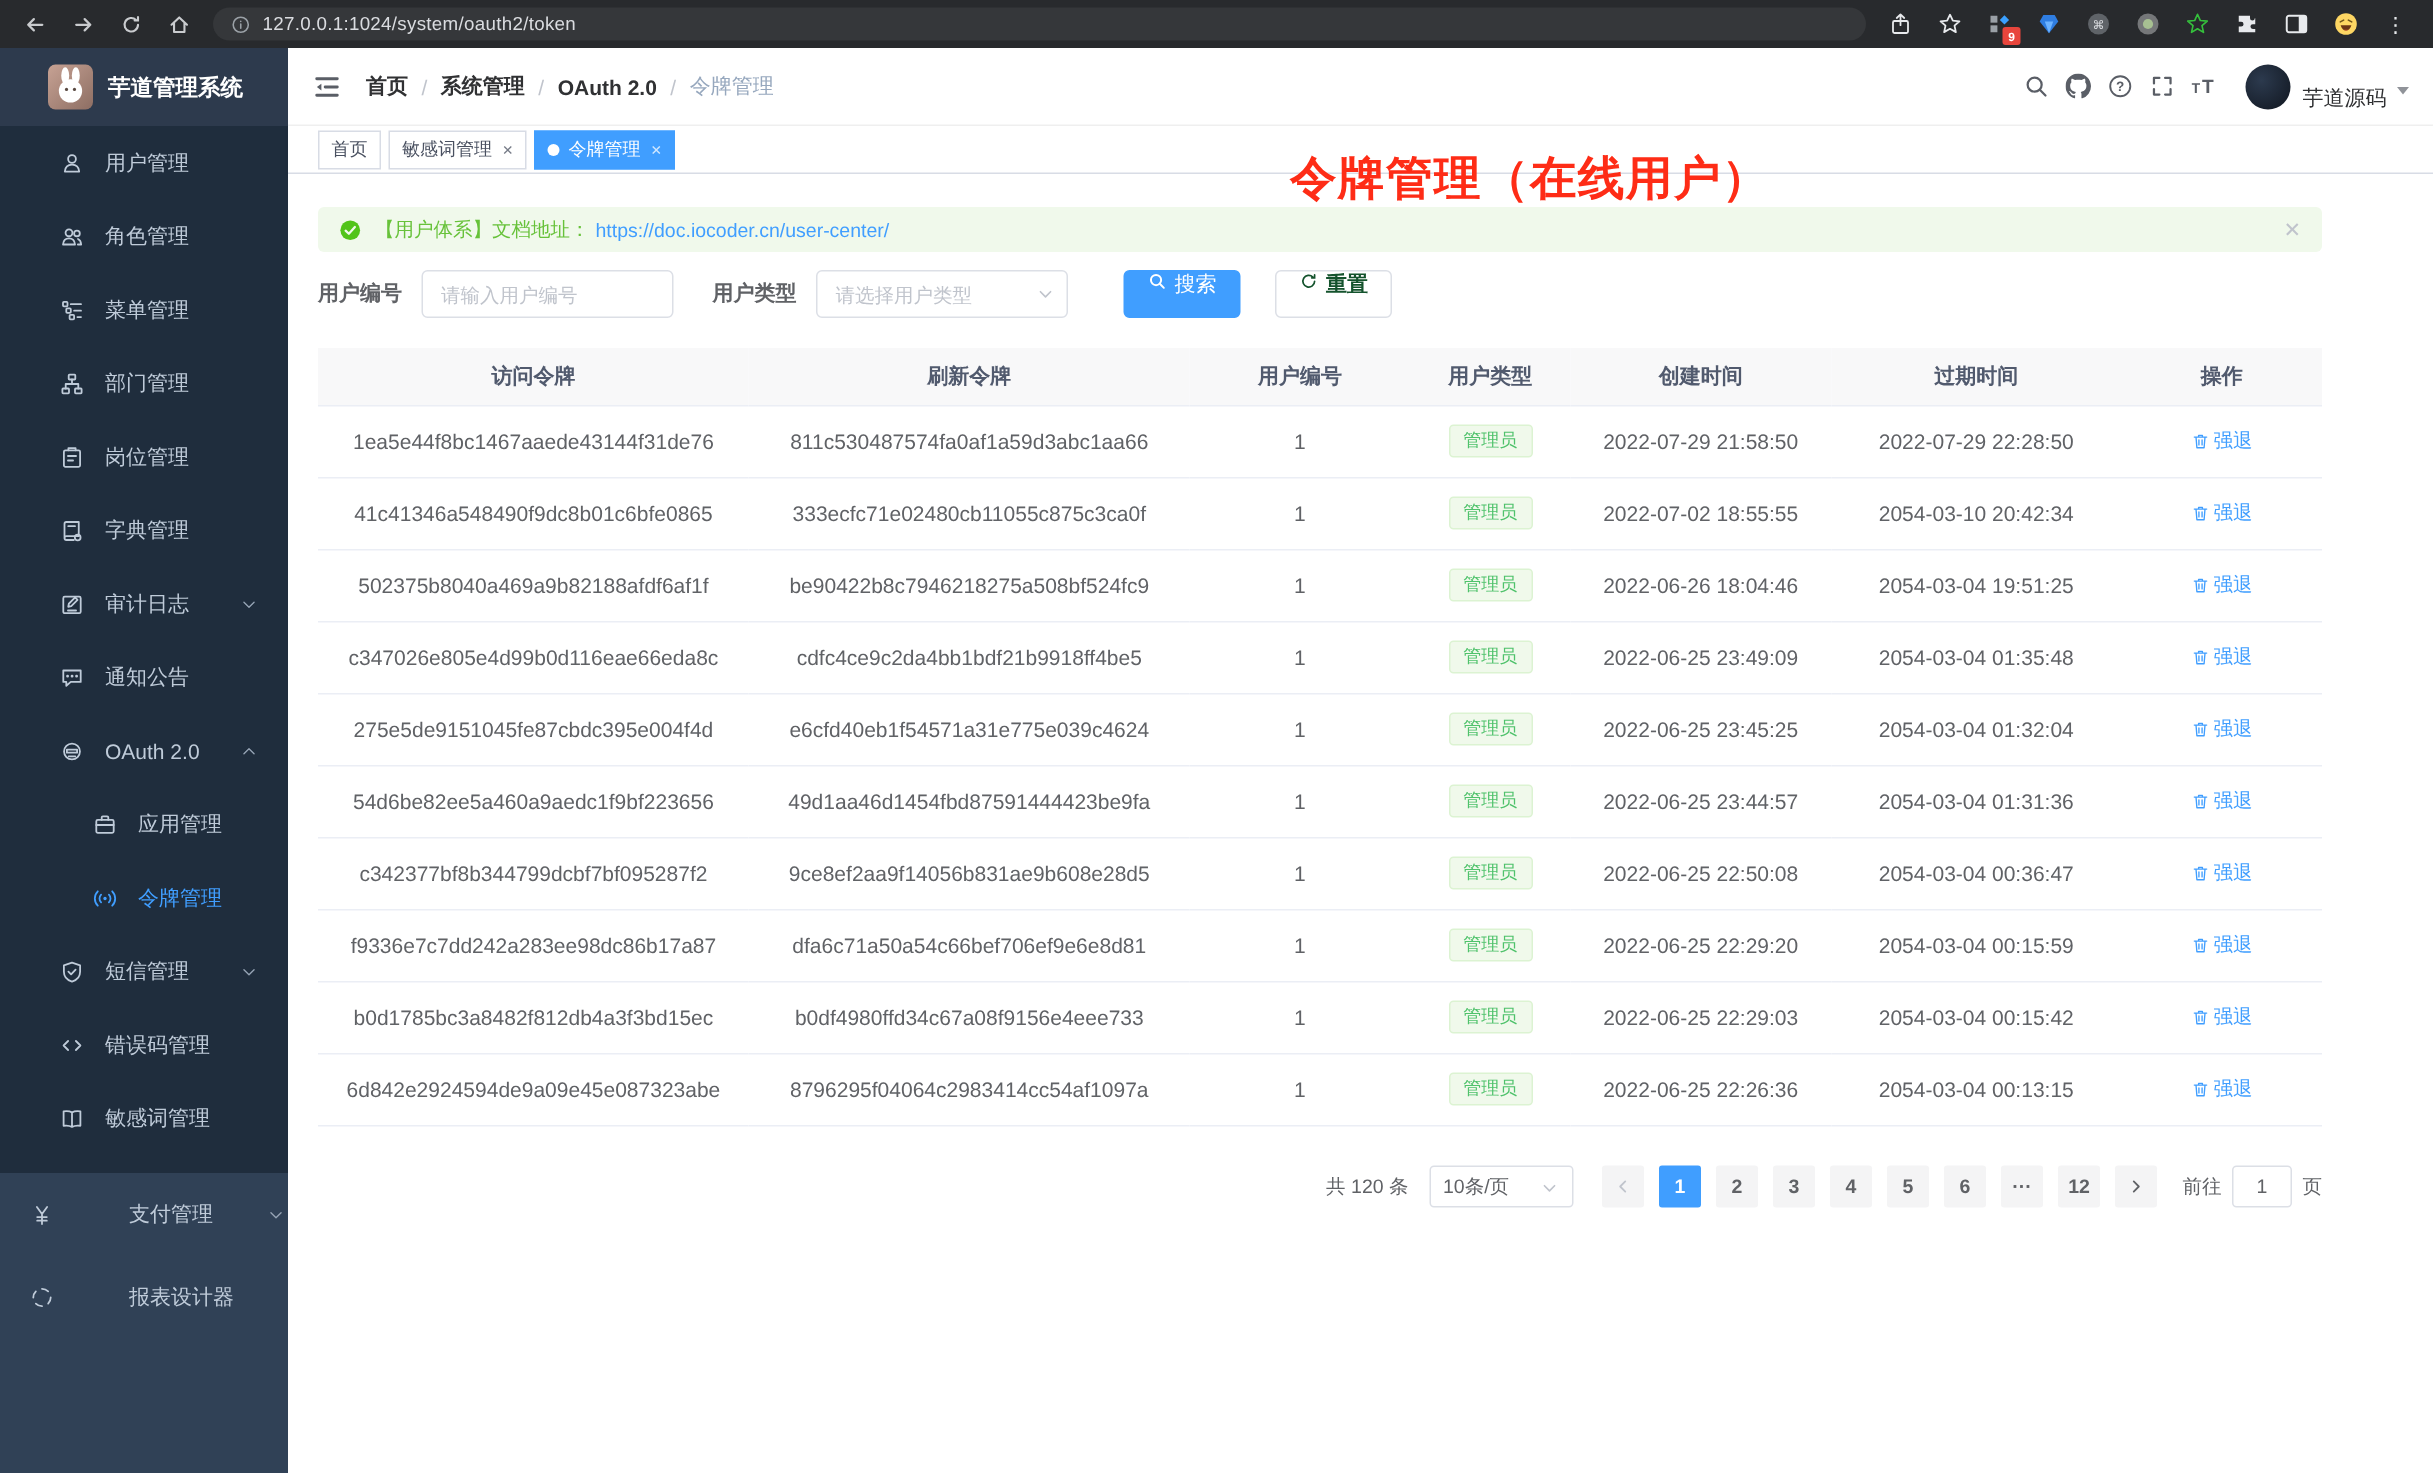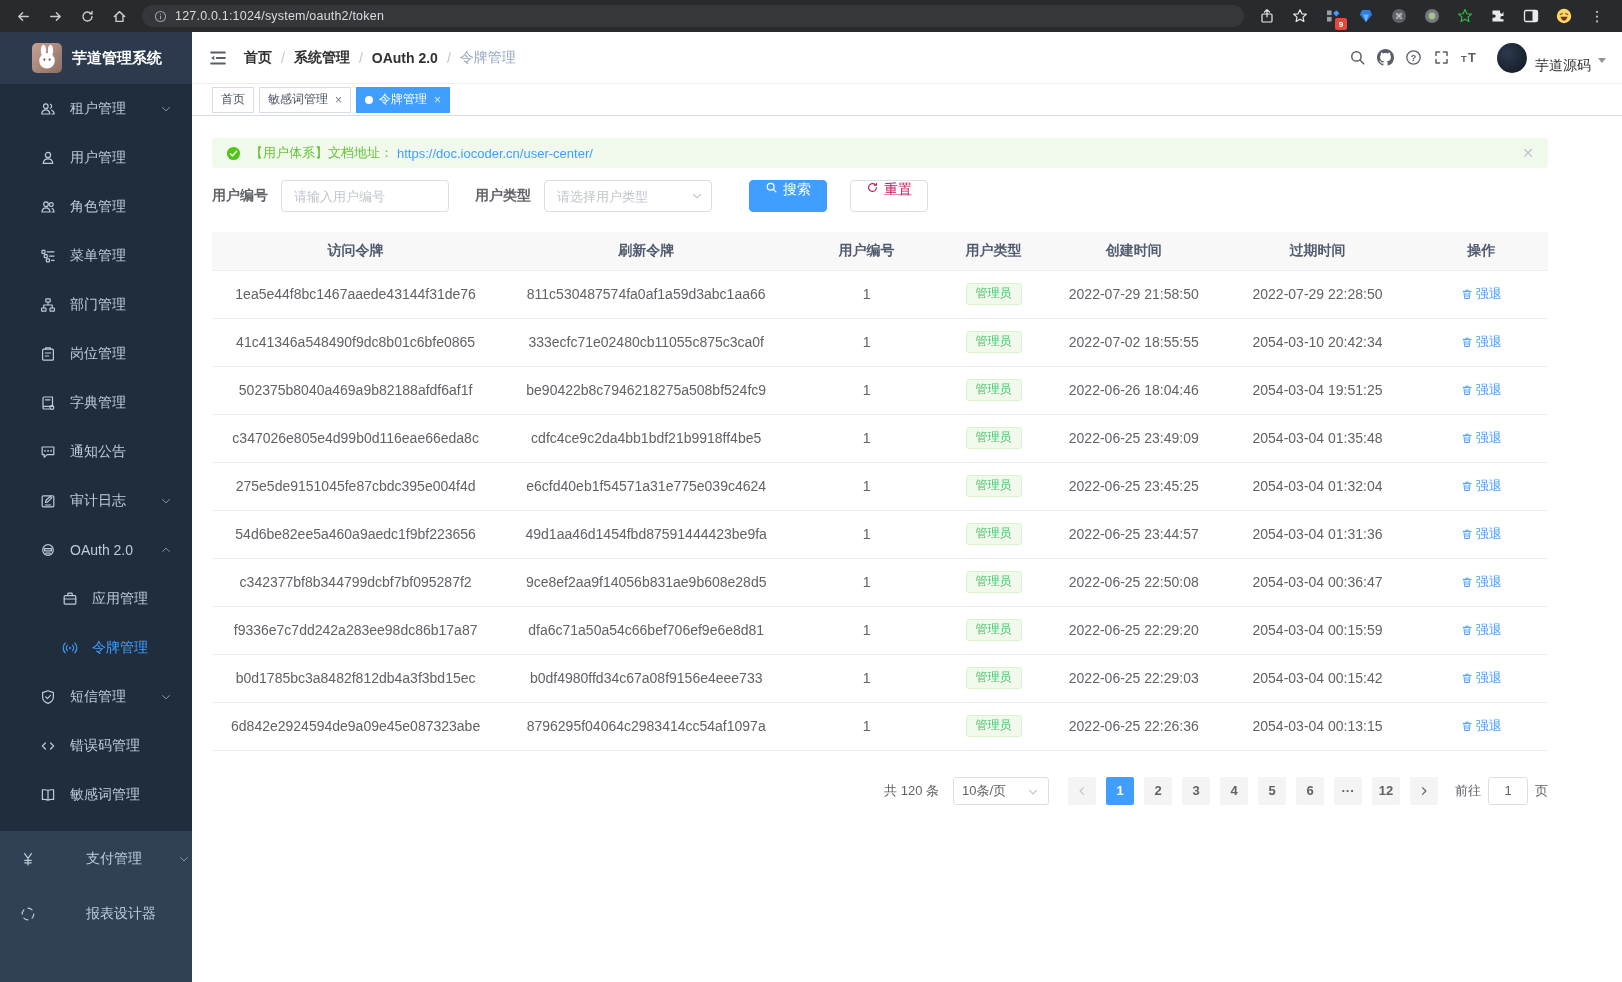--- a/index.html
+++ b/index.html
@@ -78,21 +78,21 @@
   .f-input { width:168px; height:32px; border:1px solid #dcdfe6; border-radius:4px; padding:0 12px; font-size:13px; color:#606266; font-family:"Liberation Sans",sans-serif; outline:none; }
   .f-input::placeholder { color:#c0c4cc; }
   .f-select { position:relative; width:168px; margin-right:26px; }
   .f-select .f-input { width:100%; padding-right:39px; }
   .sel-arrow { position:absolute; right:9px; top:10px; width:12px; height:12px; color:#c0c4cc; pointer-events:none; }
   .sel-arrow svg { width:12px; height:12px; }
   .gap1 { width:26px; flex:none; }
   .btn { height:32px; border-radius:4px; font-size:14px; display:inline-flex; align-items:flex-start; gap:5px; padding:0 15px; cursor:pointer; border:1px solid transparent; font-family:"Liberation Sans",sans-serif;margin-left:11px; }
   .btn svg { width:13px; height:13px; }
   .btn-primary { background:#409eff; color:#fff; border-color:#409eff; margin-right:12px; }
-  .btn-plain { background:#fff; color:#be185d; border-color:#dcdfe6; }
+  .btn-plain { background:#fff; color:#14532d; border-color:#dcdfe6;font-weight:bold; }
 
   table.grid { width:100%; border-collapse:collapse; table-layout:fixed; }
   .grid th { background:#f8f8f9; height:38px; font-size:14px; color:#515a6e; font-weight:bold; border-bottom:1px solid #ebeef5; text-align:center; }
   .grid td { height:48px; font-size:14px; color:#606266; border-bottom:1px solid #ebeef5; text-align:center; white-space:nowrap; overflow:hidden; }
   .badge { display:inline-block; background:#f0f9eb; border:1px solid #dcf3d2; color:#4fc26b; font-size:12px; padding:3px 9px; border-radius:3px; line-height:1.1; }
   .op-link { color:#409eff; font-size:13px; display:inline-flex; align-items:center; gap:3px; cursor:pointer; text-decoration:none; }
   .op-link svg { width:12px; height:12px; }
 
   .pager { display:flex; align-items:center; justify-content:flex-end; margin-top:26px; }
   .pg-total { font-size:13px; color:#606266; margin-right:14px; }
@@ -219,39 +219,20 @@
             <circle cx="10" cy="9.4" r=".6" fill="#5a4a42"></circle>
           </svg>
       </div>
       <span class="logo-title">芋道管理系统</span>
     </div>
     <nav class="menu-sub" id="menu-sub">
         <div class="side-item">
           <span class="s-icon">
             <svg viewBox="0 0 16 16">
               <g fill="none" stroke="currentColor" stroke-width="1.2" stroke-linecap="round" stroke-linejoin="round">
-                <circle cx="5.8" cy="5.2" r="2.3"></circle>
-                <path d="M1.8 13c.2-2.6 1.9-4.1 4-4.1s3.8 1.5 4 4.1z"></path>
-                <path d="M10.4 3.2a2.3 2.3 0 0 1 0 4.1M11.6 9.2c1.5.5 2.5 1.9 2.6 3.8h-2.4"></path>
-              </g>
-            </svg>
-          </span>
-          <span>租户管理</span>
-          <span class="s-arrow">
-            <svg viewBox="0 0 16 16">
-              <g fill="none" stroke="currentColor" stroke-width="1.2" stroke-linecap="round" stroke-linejoin="round">
-                <path d="M3.5 6 8 10.5 12.5 6"></path>
-              </g>
-            </svg>
-          </span>
-        </div>
-        <div class="side-item">
-          <span class="s-icon">
-            <svg viewBox="0 0 16 16">
-              <g fill="none" stroke="currentColor" stroke-width="1.2" stroke-linecap="round" stroke-linejoin="round">
                 <circle cx="8" cy="5" r="2.6"></circle>
                 <path d="M3.2 13.4c.3-3 2.2-4.6 4.8-4.6s4.5 1.6 4.8 4.6z"></path>
               </g>
             </svg>
           </span>
           <span>用户管理</span>
         </div>
         <div class="side-item">
           <span class="s-icon">
             <svg viewBox="0 0 16 16">
@@ -313,44 +294,44 @@
                 <circle cx="11.8" cy="12.4" r="1.9"></circle>
               </g>
             </svg>
           </span>
           <span>字典管理</span>
         </div>
         <div class="side-item">
           <span class="s-icon">
             <svg viewBox="0 0 16 16">
               <g fill="none" stroke="currentColor" stroke-width="1.2" stroke-linecap="round" stroke-linejoin="round">
+                <rect x="2.2" y="2.8" width="11.6" height="11" rx="1"></rect>
+                <path d="M5.5 9.5l2-.4 4.2-4.2-1.6-1.6-4.2 4.2zM5.3 12h5.4"></path>
+              </g>
+            </svg>
+          </span>
+          <span>审计日志</span>
+          <span class="s-arrow">
+            <svg viewBox="0 0 16 16">
+              <g fill="none" stroke="currentColor" stroke-width="1.2" stroke-linecap="round" stroke-linejoin="round">
+                <path d="M3.5 6 8 10.5 12.5 6"></path>
+              </g>
+            </svg>
+          </span>
+        </div>
+        <div class="side-item">
+          <span class="s-icon">
+            <svg viewBox="0 0 16 16">
+              <g fill="none" stroke="currentColor" stroke-width="1.2" stroke-linecap="round" stroke-linejoin="round">
                 <path d="M2.2 3h11.6v7.6H7.2l-3 2.6v-2.6H2.2z"></path>
                 <path d="M5 6.8h.1M8 6.8h.1M11 6.8h.1" stroke-width="1.8"></path>
               </g>
             </svg>
           </span>
           <span>通知公告</span>
-        </div>
-        <div class="side-item">
-          <span class="s-icon">
-            <svg viewBox="0 0 16 16">
-              <g fill="none" stroke="currentColor" stroke-width="1.2" stroke-linecap="round" stroke-linejoin="round">
-                <rect x="2.2" y="2.8" width="11.6" height="11" rx="1"></rect>
-                <path d="M5.5 9.5l2-.4 4.2-4.2-1.6-1.6-4.2 4.2zM5.3 12h5.4"></path>
-              </g>
-            </svg>
-          </span>
-          <span>审计日志</span>
-          <span class="s-arrow">
-            <svg viewBox="0 0 16 16">
-              <g fill="none" stroke="currentColor" stroke-width="1.2" stroke-linecap="round" stroke-linejoin="round">
-                <path d="M3.5 6 8 10.5 12.5 6"></path>
-              </g>
-            </svg>
-          </span>
         </div>
         <div class="side-item">
           <span class="s-icon">
             <svg viewBox="0 0 16 16">
               <g fill="none" stroke="currentColor" stroke-width="1.2" stroke-linecap="round" stroke-linejoin="round">
                 <circle cx="8" cy="8" r="5.3"></circle>
                 <path d="M4.6 6.7h6.8v2.1H4.6z"></path>
                 <path d="M5.8 11.2h4.4"></path>
               </g>
             </svg>
@@ -516,20 +497,21 @@
           <span>敏感词管理</span>
           <span class="t-close">×</span>
         </span>
         <span class="tag active">
           <span class="dot"></span>
           <span>令牌管理</span>
           <span class="t-close">×</span>
         </span>
       </div>
 
+    <div class="annotation">令牌管理（在线用户）</div>
 
     <section class="content">
 
       <div class="alert">
         <span class="a-ico">
           <svg viewBox="0 0 16 16">
               <circle cx="8" cy="8" r="7" fill="#52c41a"></circle>
               <path d="M4.7 8.3 7 10.5l4.3-4.8" stroke="#f0f9eb" stroke-width="1.6" fill="none" stroke-linecap="round" stroke-linejoin="round"></path>
             </svg>
           </span>

